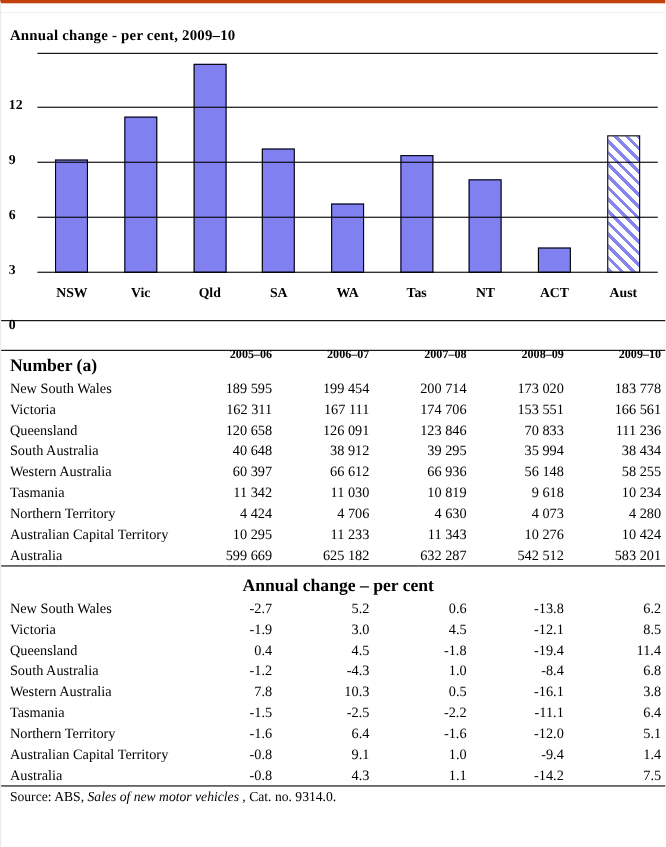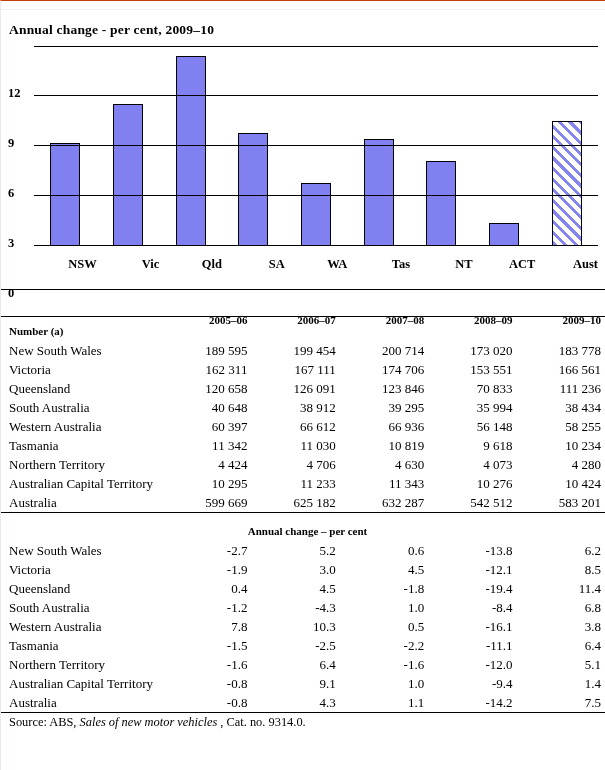--- a/index.html
+++ b/index.html
@@ -4,21 +4,21 @@
 <style>
   * { margin:0; padding:0; box-sizing:border-box; }
   html,body { background:#fff; }
   .page {
     position:relative;
     width:605px; height:770px;
     background:#ffffff;
     font-family:"Liberation Serif","DejaVu Serif",serif;
     color:#000;
     overflow:hidden;
-    border-top:1px solid #c2410c;
+    border-top:3px solid #c2410c;
     border-left:1px solid #e9eaeb;
   }
   .top-artifact { position:absolute; top:8px; left:0; right:0; height:1px; background:#eff1f2; }
 
   
   .chart-title {
     position:absolute; left:8px; top:21px;
     font-size:13.5px; font-weight:bold; letter-spacing:.2px;
   }
   .plot {
@@ -37,40 +37,40 @@
     border:1px solid #000;
     background:#8080f0;
   }
   .bar.hatched {
     background:repeating-linear-gradient(45deg,#8585f0 0px,#8585f0 3px,#ffffff 3px,#ffffff 7.5px);
   }
   .x-labels {
     position:absolute; left:33px; top:256px; width:564px; display:flex;
   }
   .x-axis-label {
-    flex:1 1 0; text-align:right;
+    flex:1 1 0; text-align:center;
     font-size:12.5px; font-weight:bold;
   }
 
   
   .data-table { position:absolute; top:288px; left:0; width:605px; }
   .trow {
     display:grid;
     grid-template-columns:150px 1fr 1fr 1fr 1fr 1fr;
     padding:0 5px 0 8px;
   }
   .thead-row {
     border-top:1px solid #000;
     border-bottom:1px solid #000;
     height:28px; align-items:center;
   }
   .col-header { text-align:right; font-size:11px; font-weight:bold;margin-top:24px; }
   .section-heading {
     height:24px; line-height:28px; padding-left:8px;
-    font-size:11px; font-weight:bold;
+    font-size:16px; font-weight:bold;
   }
   .tsection.ruled { border-top:1px solid #000; }
   .tsection.ruled .section-heading { height:28px; line-height:36px;text-align:center; }
   .data-row { height:19px; align-items:center; }
   .row-label { font-size:13px; white-space:nowrap; }
   .cell { text-align:right; font-size:13px; }
   .bottom-rule { border-top:1px solid #000; }
 
   
   .footnote {

